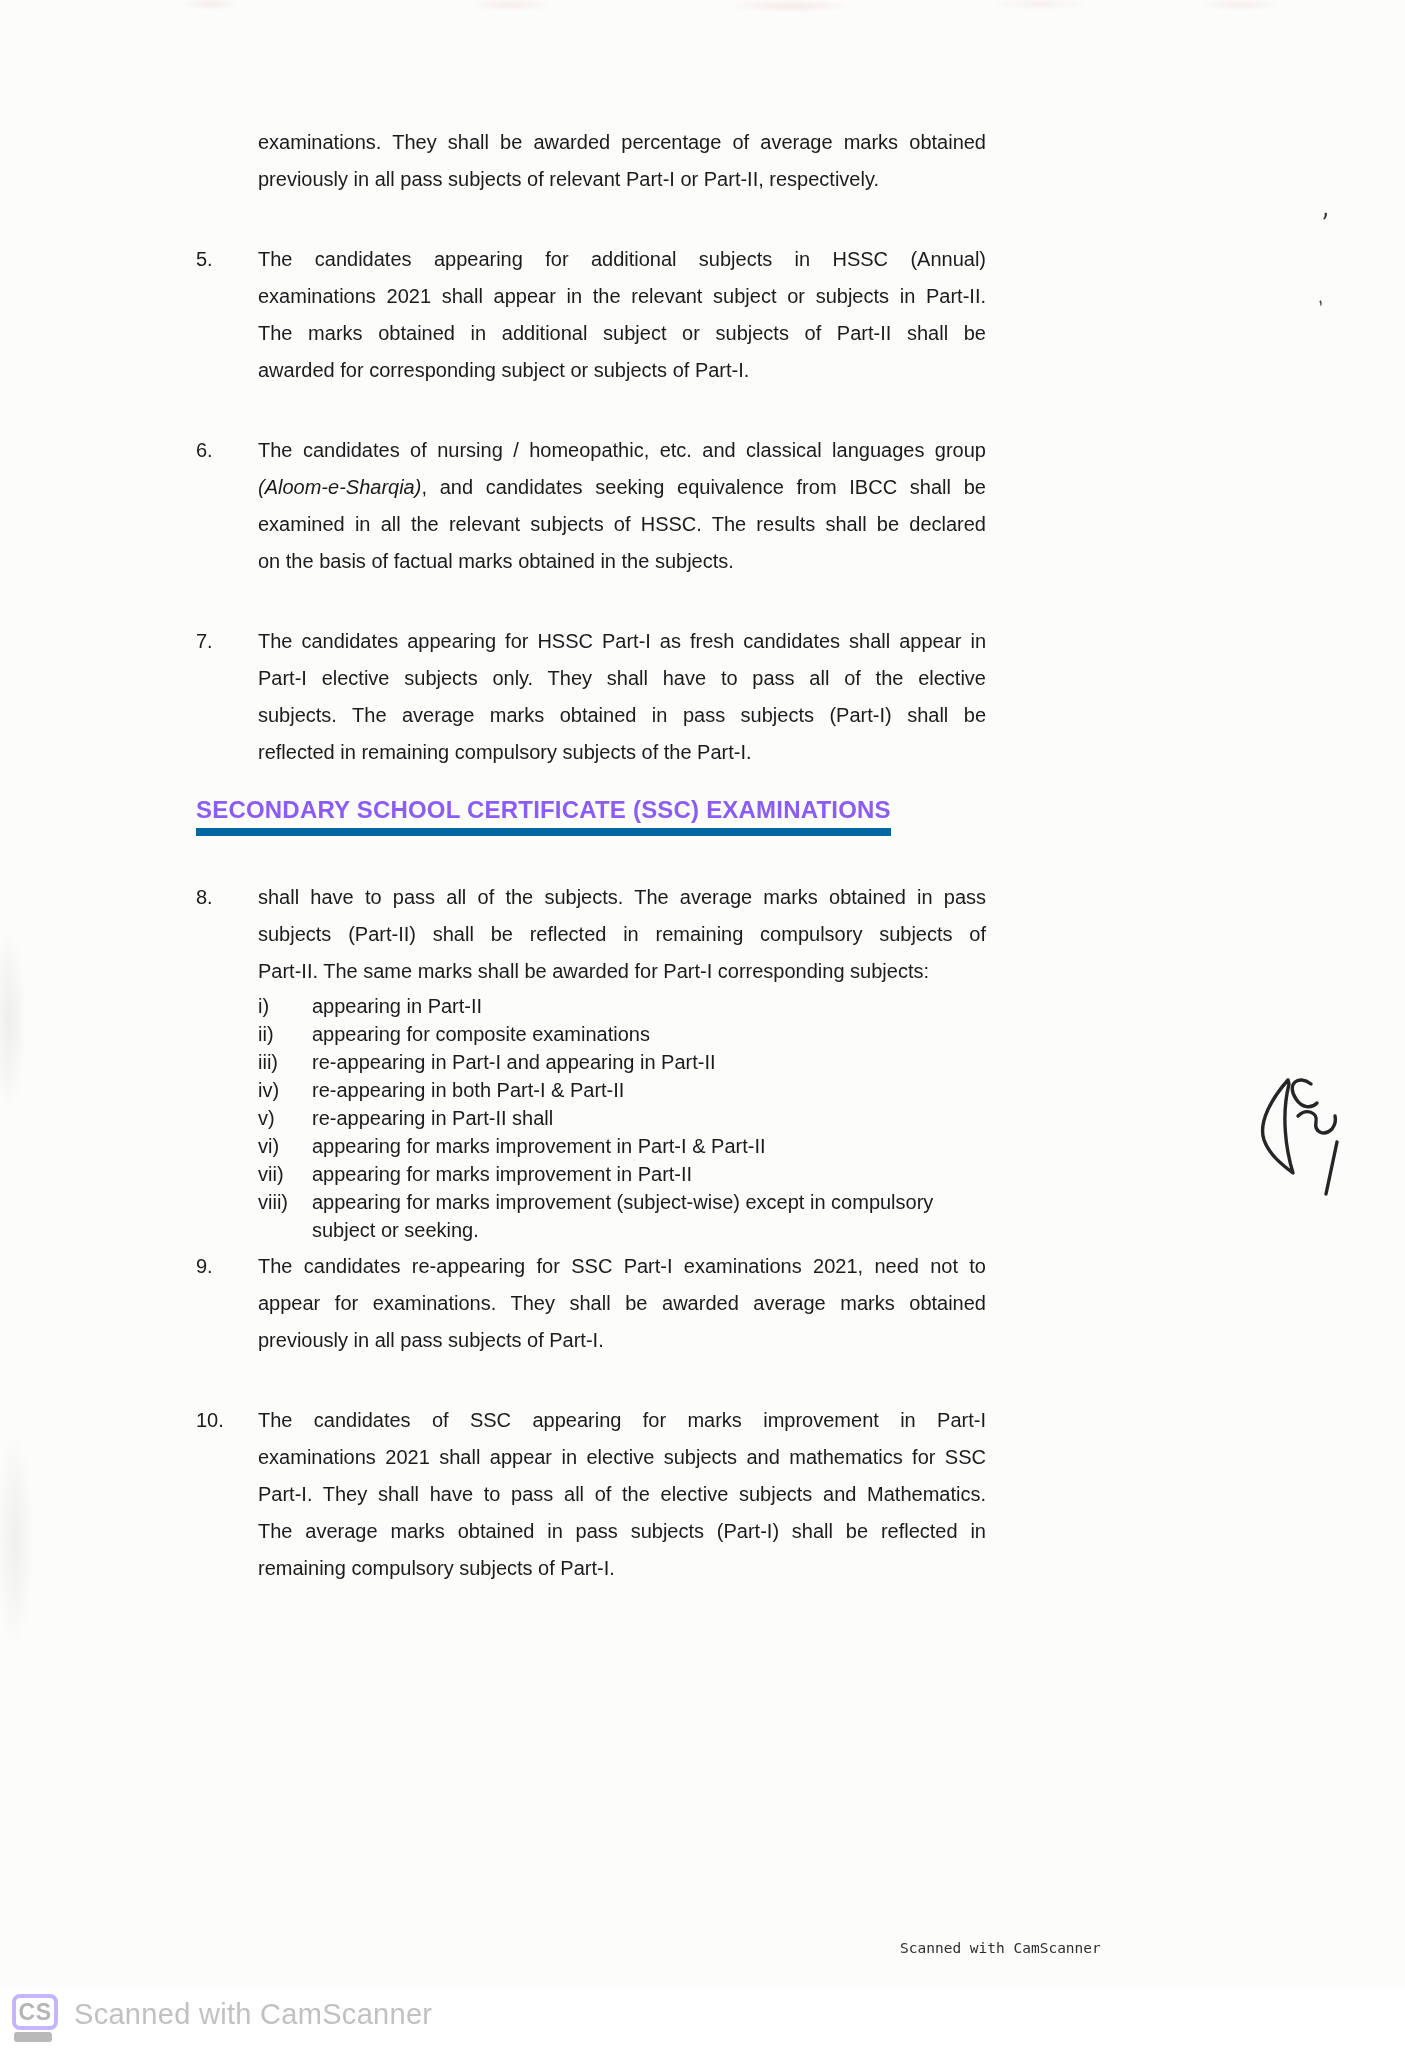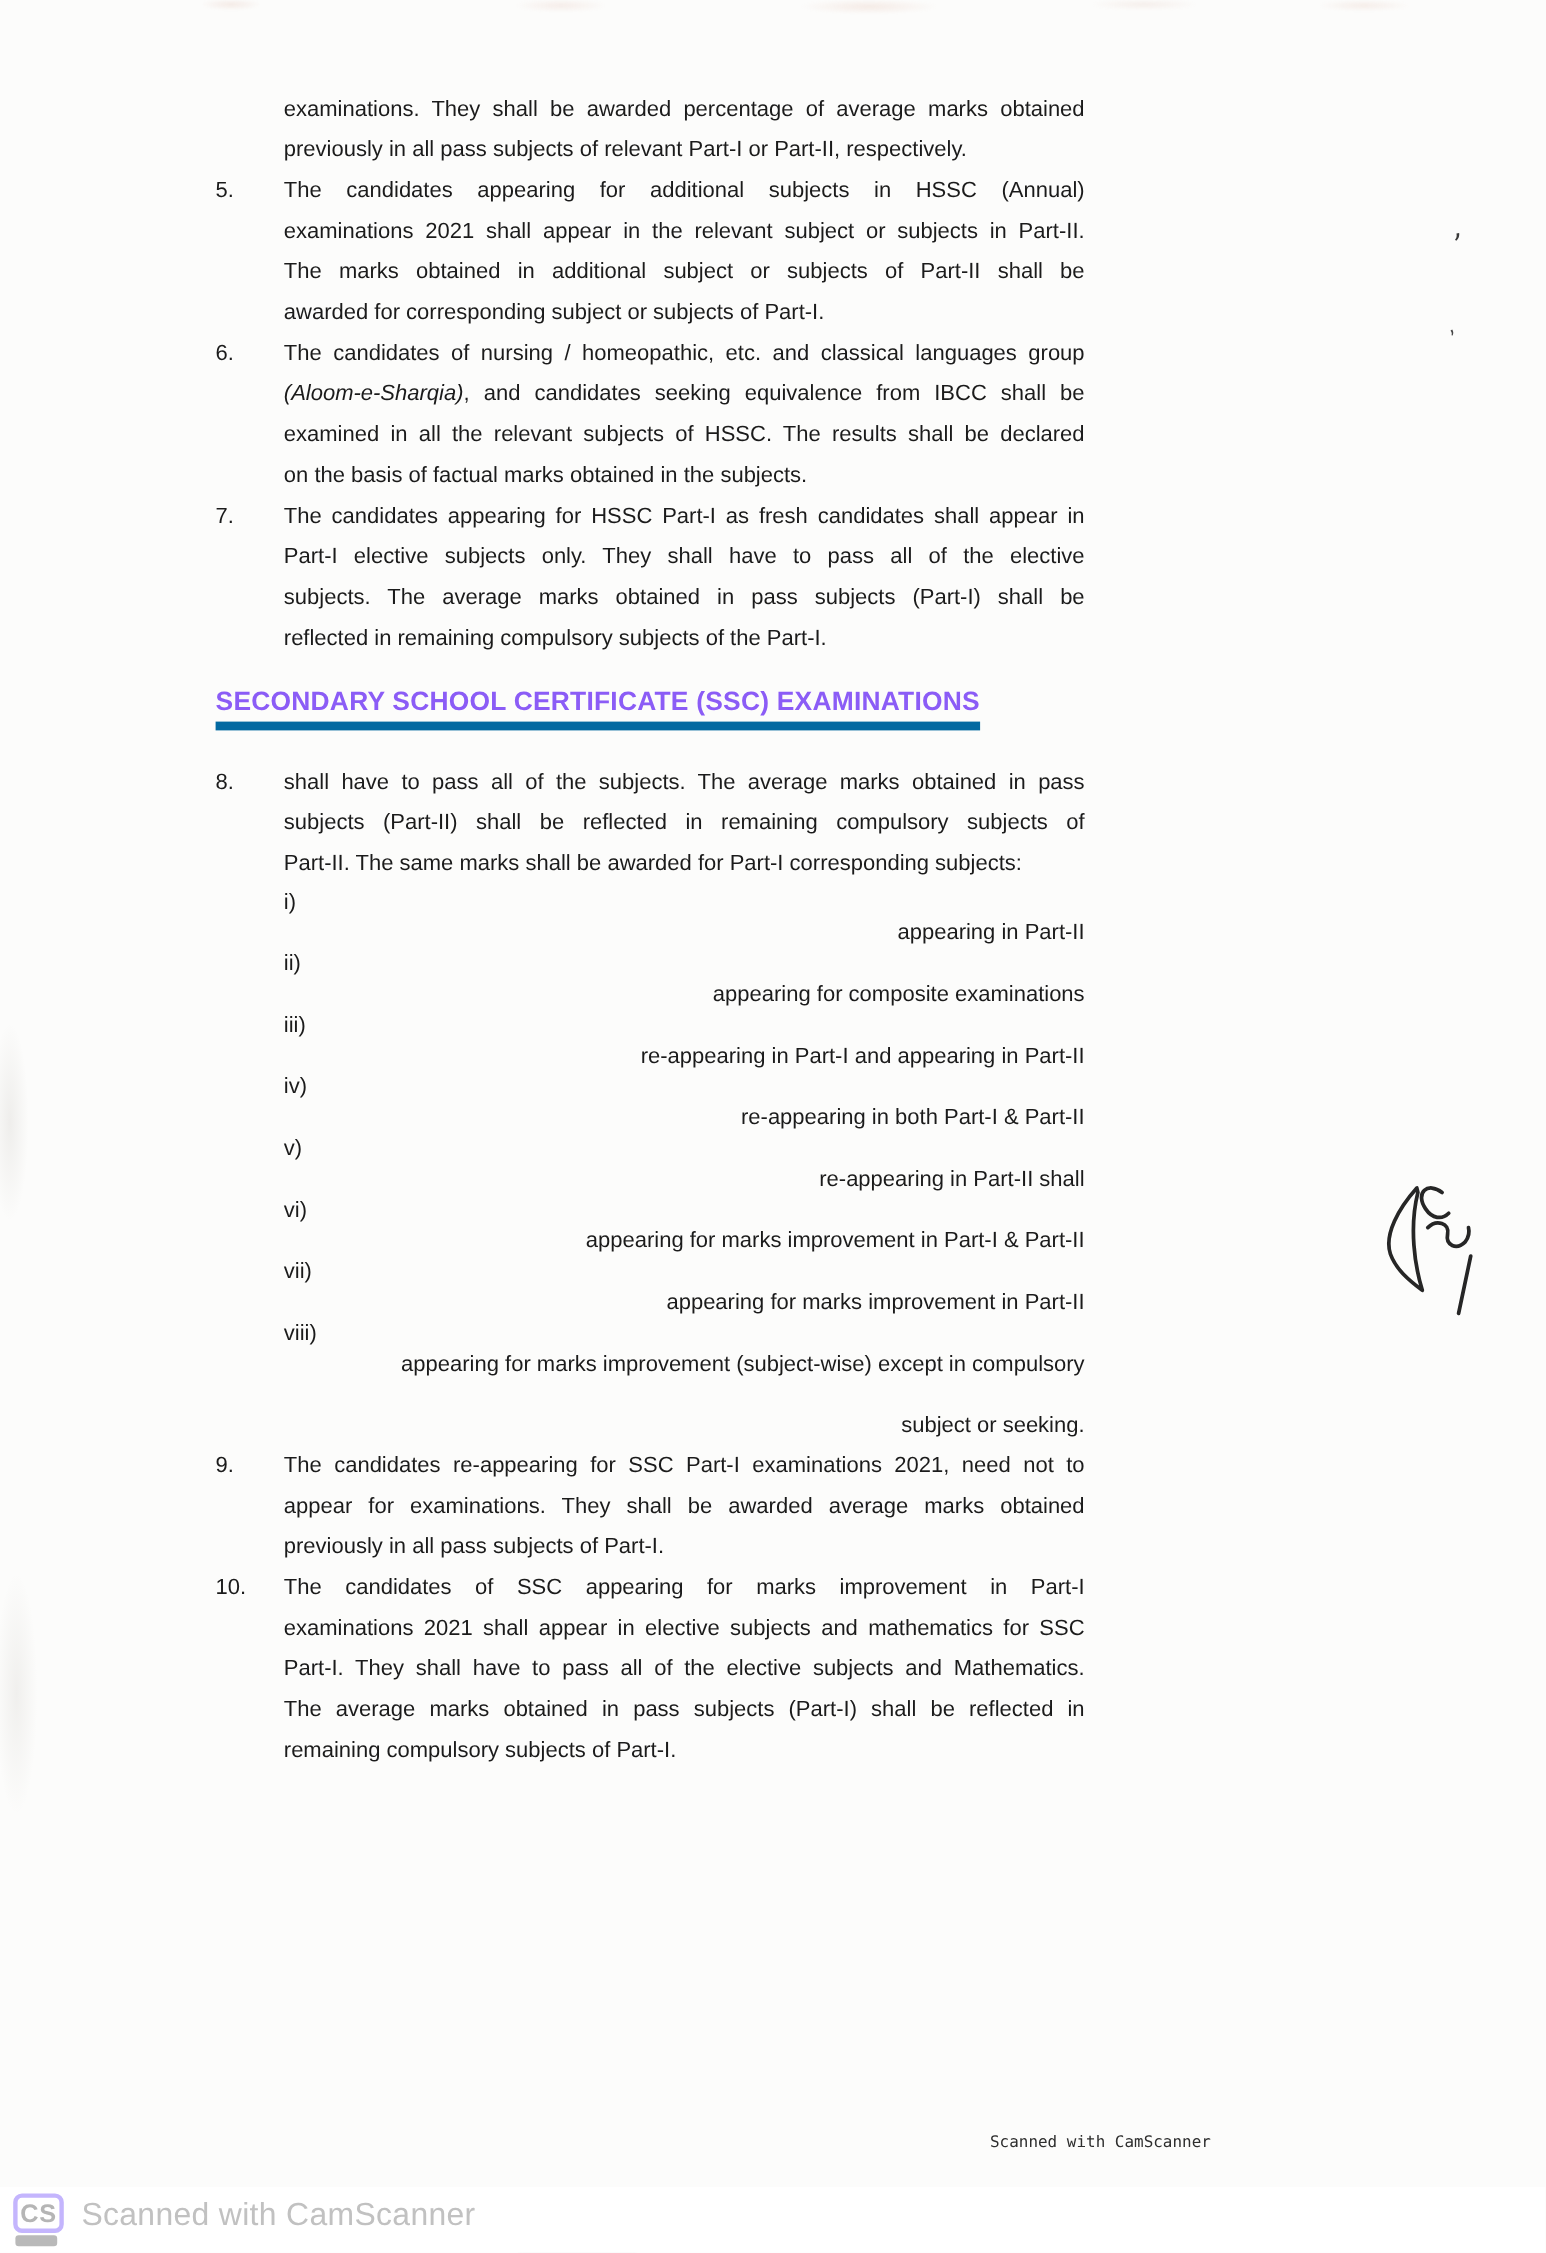--- a/index.html
+++ b/index.html
@@ -33,35 +33,35 @@
   .bottom-smudge {
     position:absolute; left:470px; top:2040px; width:110px; height:8px;
     background:rgba(160,160,160,.18); border-radius:4px; filter:blur(1px);
   }
 
   
   .doc {
     position:absolute; left:196px; top:81px; width:790px;
     font-size:20px; line-height:37px; color:#1b1b1b;
   }
-  .item { display:grid; grid-template-columns:62px 728px; }
+  .item { display:grid; grid-template-columns:62px 728px;margin-top:43px; }
   .num { text-align:left; }
   .line { text-align:justify; text-align-last:justify; }
   .line.last { text-align:justify; text-align-last:left; }
   .it { font-style:italic; }
 
   .heading-wrap { margin:23px 0 29px 0; line-height:31px; }
   .heading {
     display:inline-block; font-weight:bold; font-size:24px; color:#8b5cf6;
     border-bottom:8px solid #0369a1; padding-bottom:3px; letter-spacing:.2px;
   }
 
   .sub { margin-left:62px; line-height:28px; margin-top:2px; }
   .subitem { display:grid; grid-template-columns:54px 1fr; }
-  .sub .sline { text-align:right;margin-top:28px; }
+  .sub .sline { text-align:left; }
 
   .gap-before { margin-top:4px; }
 
   
   .pen-mark-1 {
     position:absolute; left:1320px; top:192px; font-size:26px; color:#3a3a3a;
     transform:rotate(-10deg); font-family:"DejaVu Serif", serif;
   }
   .pen-mark-2 {
     position:absolute; left:1314px; top:286px; font-size:19px; color:#474747;

